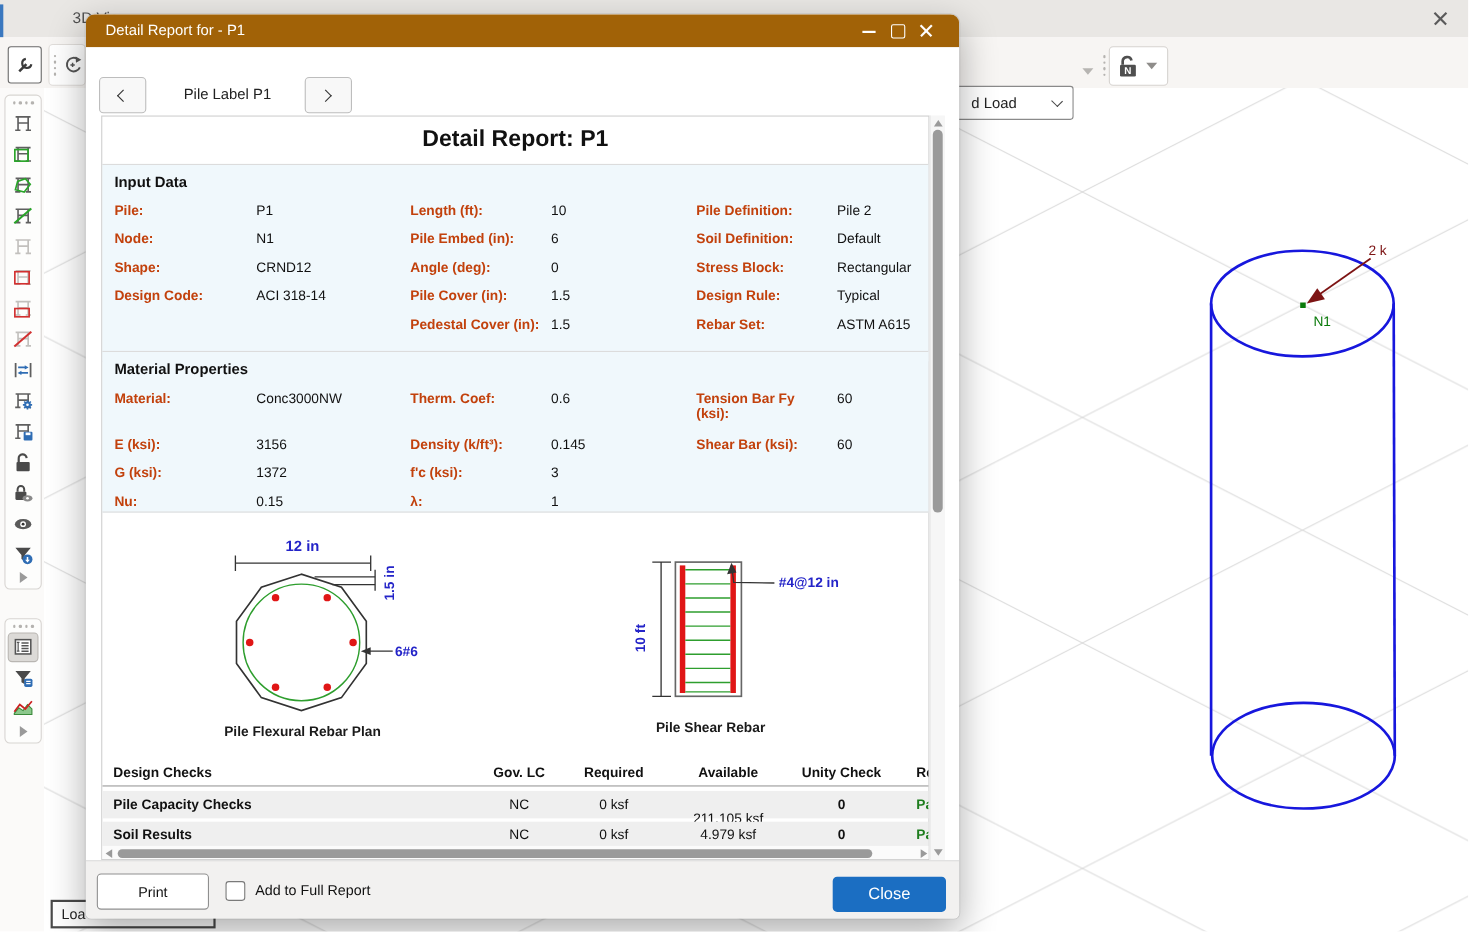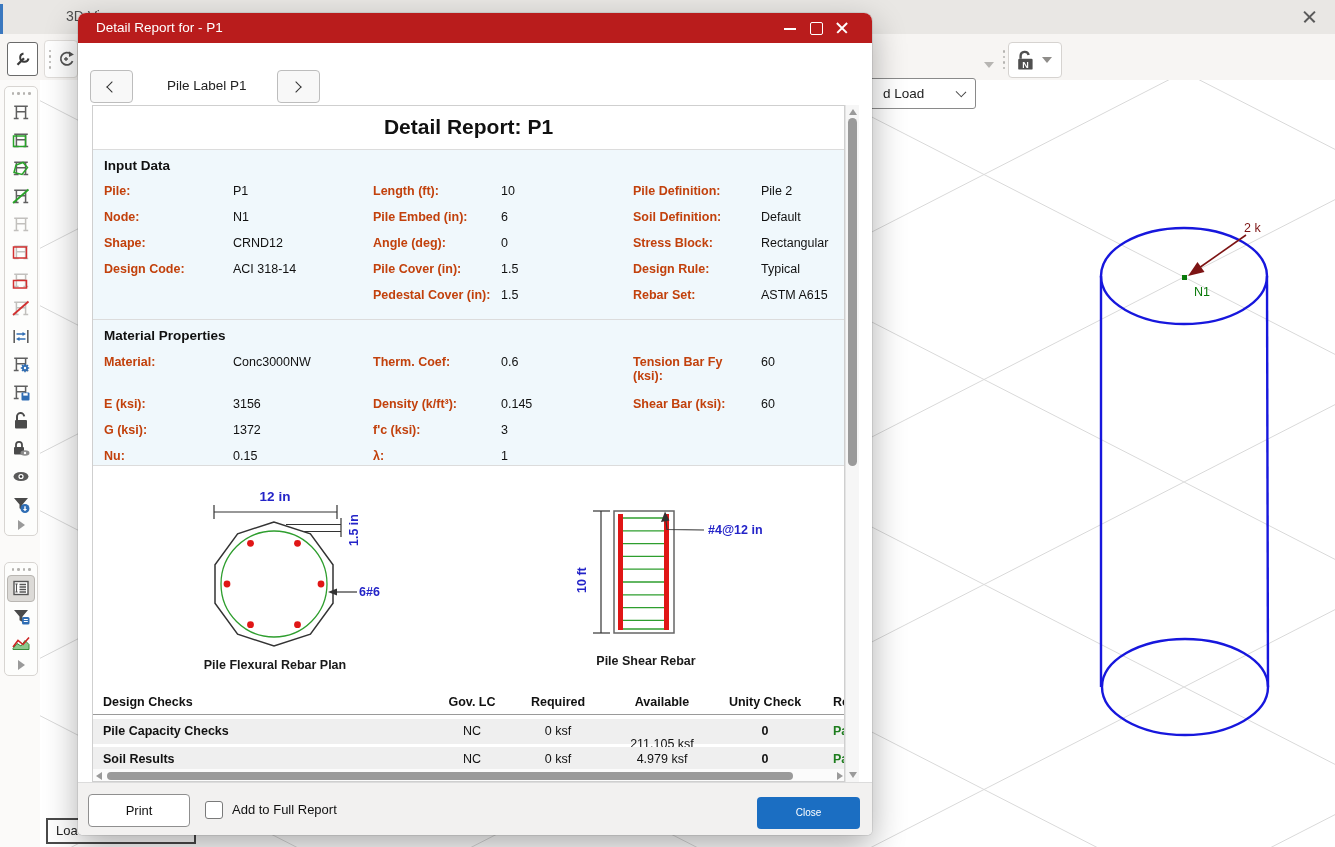--- a/index.html
+++ b/index.html
@@ -30,21 +30,21 @@
   .hdots { display:flex; gap:3px; justify-content:center; padding:2px 0 3px 0; }
   .hdots i { width:2.5px; height:2.5px; border-radius:50%; background:#b5b3b0; }
   .tool-slot { width:28px; height:27px; margin:1px auto; display:flex; align-items:center; justify-content:center; border-radius:4px; }
   .tool-slot.sel { background:#dcdad7; border:1px solid #b9b6b2; }
   .expander { width:0; height:0; border-top:5px solid transparent; border-bottom:5px solid transparent; border-left:7px solid #9a9a9a; margin:2px auto 3px auto; }
 
   .loa-box { position:absolute; left:46px; top:818px; width:150px; height:26px; background:#fff; border:2px solid #4a4a4a; font-size:13px; color:#222; line-height:22px; padding-left:8px; z-index:5; }
 
   
   .dialog { position:absolute; left:78px; top:13px; width:794px; height:822px; background:#fff; z-index:10; border-radius:8px 8px 5px 5px; box-shadow:0 12px 34px rgba(0,0,0,.32), 0 0 0 1px rgba(0,0,0,.08); overflow:hidden; }
-  .titlebar { position:absolute; left:0; top:0; width:100%; height:30px; background:#b91c1c; color:#fff; }
+  .titlebar { position:absolute; left:0; top:0; width:100%; height:30px; background:#a16207; color:#fff; }
   .titlebar .t { position:absolute; left:18px; top:0; line-height:30px; font-size:13.5px; }
   .winbtn { position:absolute; top:7px; width:22px; height:17px; }
   .wb-min::before { content:""; position:absolute; left:4px; top:8px; width:12px; height:1.5px; background:#fff; }
   .wb-max::before { content:""; position:absolute; left:4px; top:2px; width:11px; height:11px; border:1.4px solid #fff; border-radius:2px; }
   .wb-close::before,.wb-close::after { content:""; position:absolute; left:3px; top:7px; width:14px; height:1.5px; background:#fff; }
   .wb-close::before { transform:rotate(45deg); } .wb-close::after { transform:rotate(-45deg); }
 
   .navrow { position:absolute; left:0; top:30px; width:100%; height:62px; background:#fff; }
   .nav-btn { position:absolute; top:27px; width:43px; height:33px; background:#f8f8f8; border:1px solid #bdbdbd; border-radius:4px; }
   .chevron { position:absolute; left:17px; top:12px; width:8px; height:8px; border-left:1.8px solid #333; border-bottom:1.8px solid #333; }
@@ -71,21 +71,21 @@
   .tri-dn { width:0;height:0;border-left:4px solid transparent;border-right:4px solid transparent;border-top:6px solid #9a9a9a; position:absolute; left:3px; bottom:4px; }
   .hscroll { position:absolute; left:0px; top:663px; width:753px; height:14px; background:#fbfbfb; }
   .hthumb { position:absolute; left:14px; top:3px; width:686px; height:8px; background:#9a9a9a; border-radius:4px; }
   .tri-le { width:0;height:0;border-top:4px solid transparent;border-bottom:4px solid transparent;border-right:6px solid #9a9a9a; position:absolute; left:3px; top:3px; }
   .tri-ri { width:0;height:0;border-top:4px solid transparent;border-bottom:4px solid transparent;border-left:6px solid #9a9a9a; position:absolute; right:3px; top:3px; }
 
   .dlg-footer { position:absolute; left:0; top:769px; width:100%; height:53px; background:#f2f1f0; border-top:1px solid #dcdcdc; }
   .btn-print { position:absolute; left:10px; top:11px; width:102px; height:33px; background:#fff; border:1px solid #8f8f8f; border-radius:4px; font-size:13px; color:#111; text-align:center; line-height:31px; }
   .chkbox { position:absolute; left:127px; top:18px; width:18px; height:18px; background:#fff; border:1px solid #7a7a7a; border-radius:3px; }
   .chk-label { position:absolute; left:154px; top:19px; font-size:13px; color:#111; }
-  .btn-close { position:absolute; left:679px; top:14px; width:103px; height:32px; background:#1b6ec2; border-radius:4px; font-size:10px; color:#fff; text-align:center; line-height:32px; }
+  .btn-close { position:absolute; left:679px; top:14px; width:103px; height:32px; background:#1b6ec2; border-radius:4px; font-size:15px; color:#fff; text-align:center; line-height:32px; }
 
   svg text { font-family:"Liberation Sans", sans-serif; }
 </style>
 </head>
 <body>
 
 <div id="root">
 
   <svg width="0" height="0" style="position:absolute">
       <defs>

